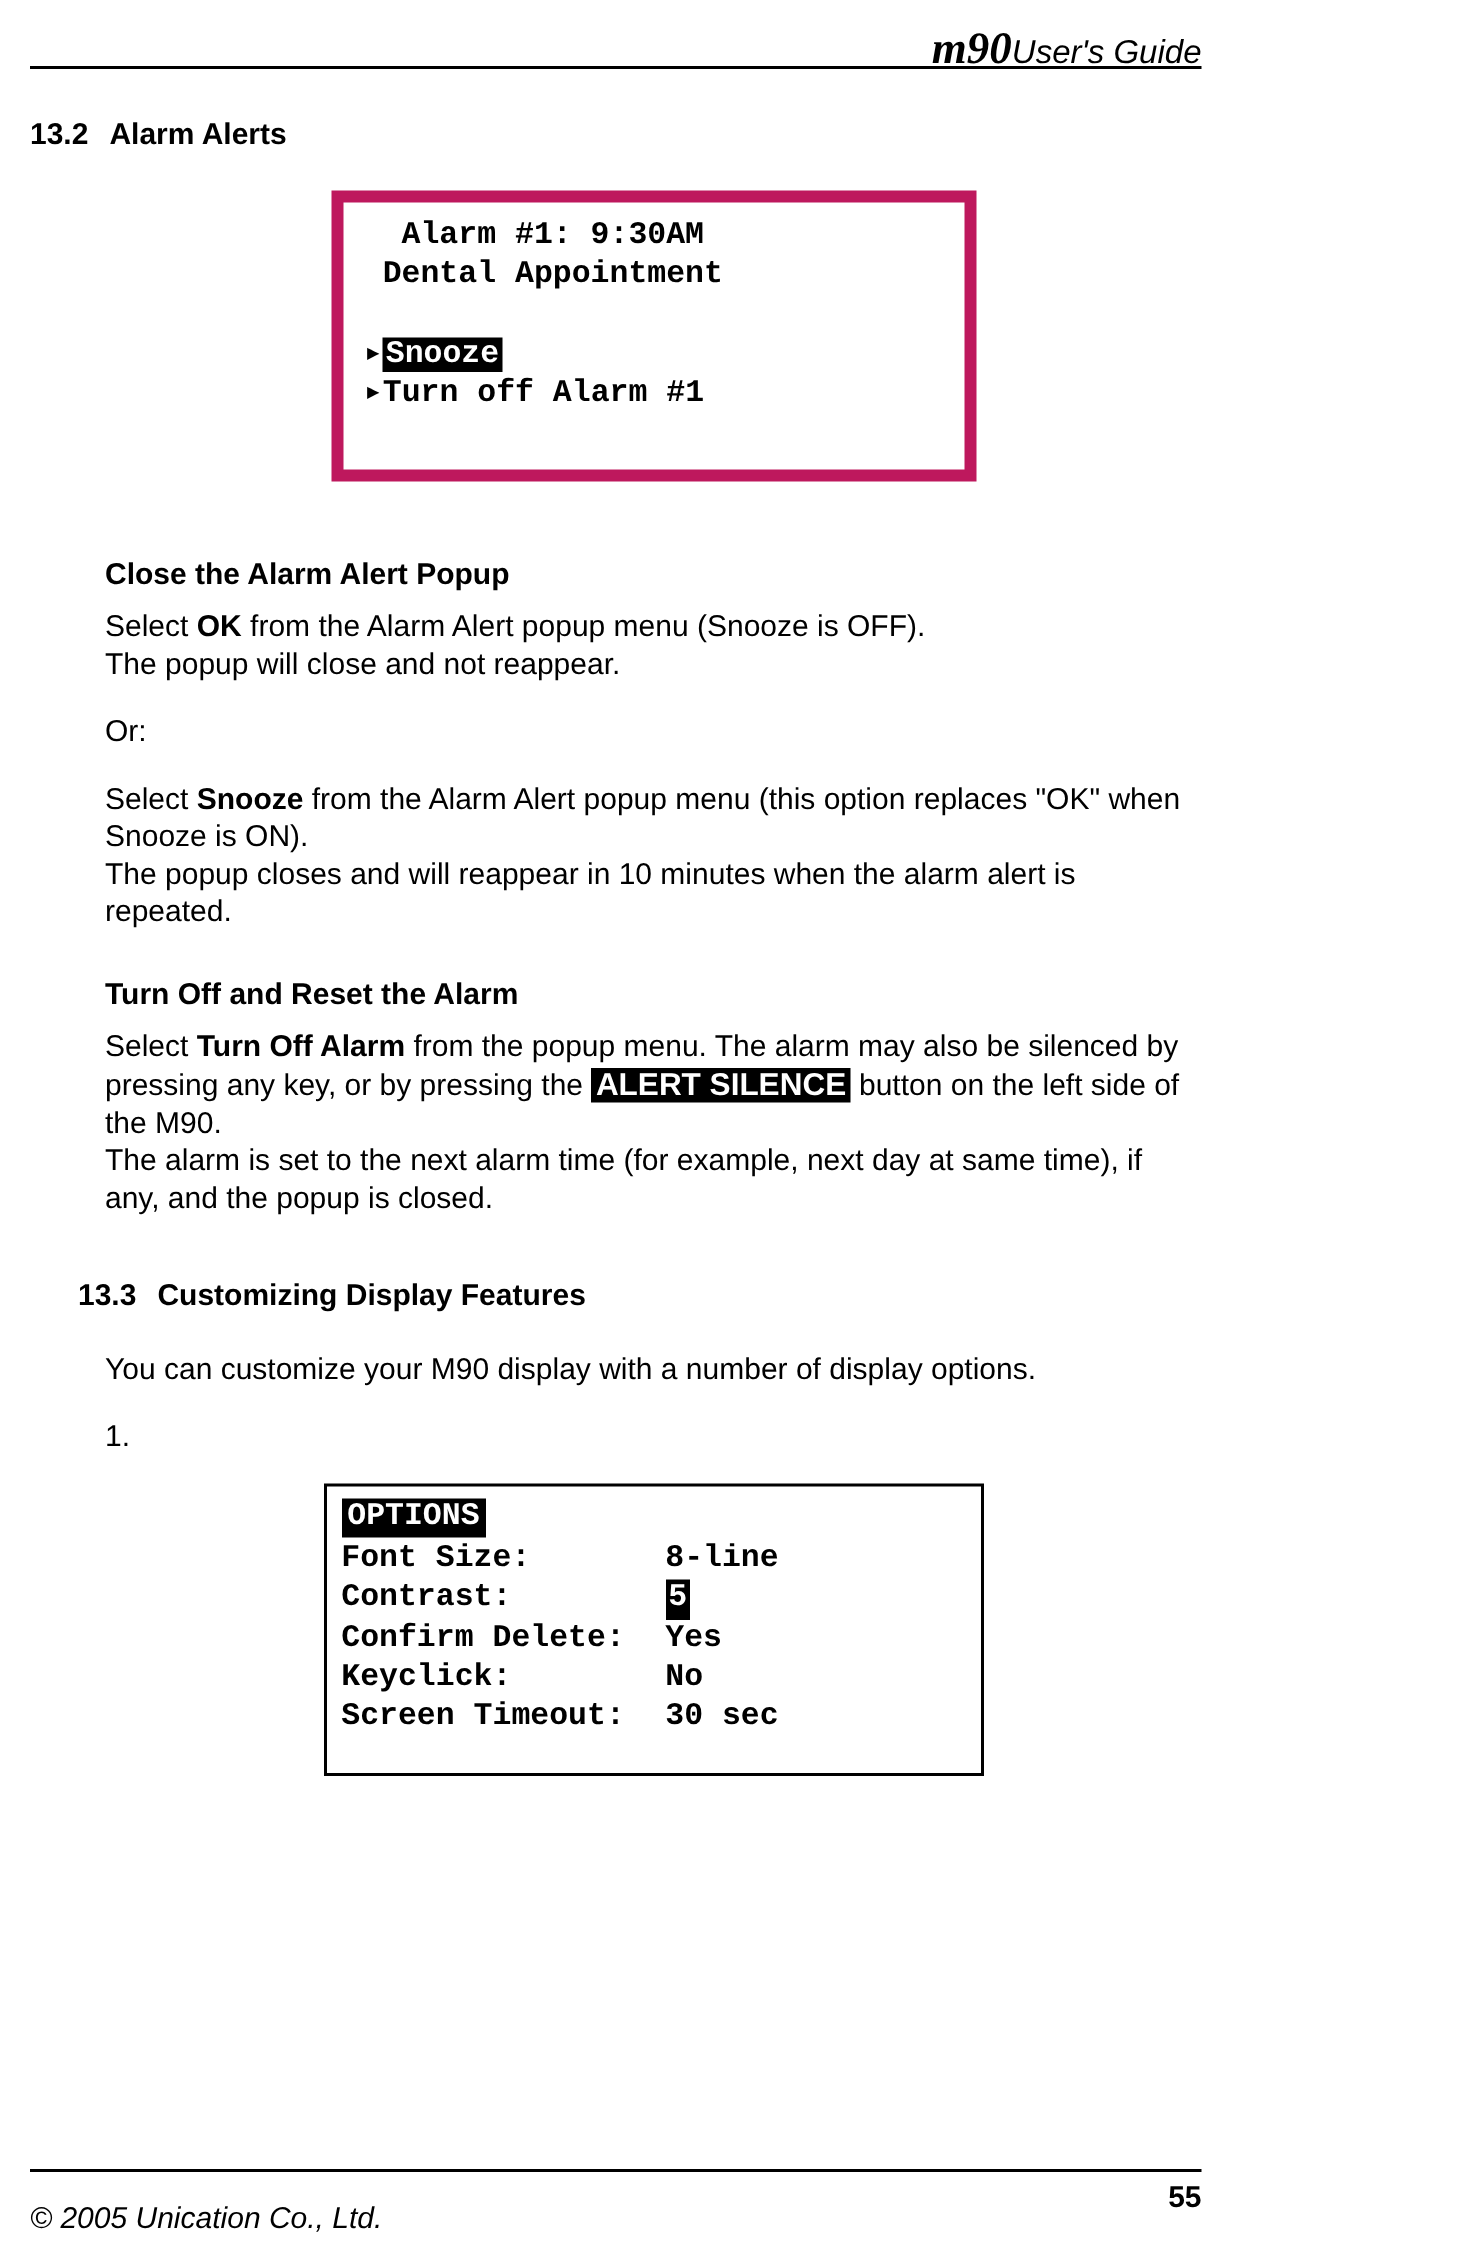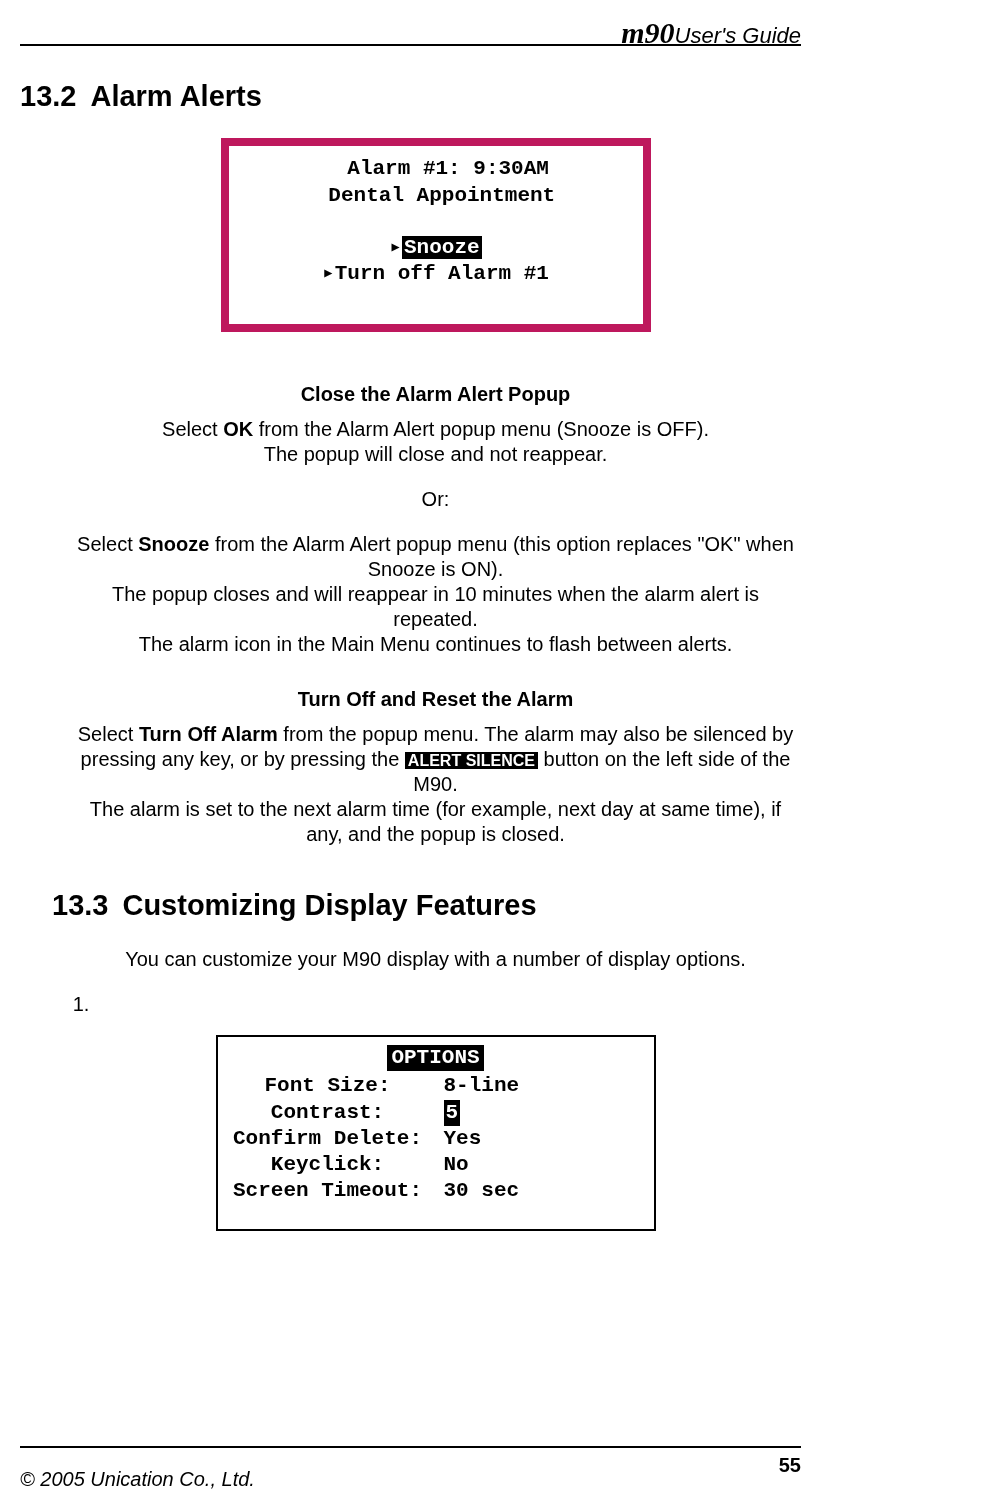--- a/index.html
+++ b/index.html
@@ -12,21 +12,20 @@
     font-family: Arial, Helvetica, sans-serif;
     color: #000;
     font-size: 20px;
     line-height: 1.25;
   }
   .page {
     position: relative;
     width: 821px;
     height: 1500px;
     box-sizing: border-box;
-    text-align: center;
   }
   .header-line {
     position: absolute;
     top: 44px;
     left: 20px;
     right: 20px;
     border-top: 2px solid #000;
   }
   .header-right {
     position: absolute;
@@ -45,21 +44,21 @@
   .content {
     position: absolute;
     top: 78px;
     left: 20px;
     right: 20px;
   }
   .h2row {
     display: flex;
     gap: 14px;
     font-weight: bold;
-    font-size: 29px;
+    font-size: 20px;
     margin-bottom: 24px;
   }
   .body-indent {
     margin-left: 50px;
   }
   .para {
     margin-bottom: 20px;
   }
   .screen-box {
     border: 8px solid #be185d;
@@ -85,21 +84,21 @@
     margin-top: 30px;
     margin-bottom: 10px;
   }
   .bold { font-weight: bold; }
   .inv-label {
     background: #000;
     color: #fff;
     font-weight: bold;
     padding: 0 3px;
     font-family: Arial, Helvetica, sans-serif;
-    font-size: 16px;
+    font-size: 21px;
   }
   .step {
     display: flex;
     gap: 18px;
     margin-bottom: 18px;
   }
   .step .num { min-width: 22px; }
   .options-box {
     border: 2px solid #000;
     width: 440px;
@@ -172,21 +171,20 @@
 
       <div class="h3">Close the Alarm Alert Popup</div>
       <div class="para">
         <span>Select </span><span class="bold">OK</span><span> from the Alarm Alert popup menu (Snooze is OFF).</span><br>
         <span>The popup will close and not reappear.</span>
       </div>
       <div class="para">Or:</div>
       <div class="para">
         <span>Select </span><span class="bold">Snooze</span><span> from the Alarm Alert popup menu (this option replaces "OK" when Snooze is ON).</span><br>
         <span>The popup closes and will reappear in 10 minutes when the alarm alert is repeated.</span><br>
-        <span>The alarm icon in the Main Menu continues to flash between alerts.</span>
       </div>
 
       <div class="h3">Turn Off and Reset the Alarm</div>
       <div class="para">
         <span>Select </span><span class="bold">Turn Off Alarm</span><span> from the popup menu. The alarm may also be silenced by pressing any key, or by pressing the </span><span class="inv-label">ALERT SILENCE</span><span> button on the left side of the M90.</span><br>
         <span>The alarm is set to the next alarm time (for example, next day at same time), if any, and the popup is closed.</span>
       </div>
     </div>
 
     <div class="h2row" style="margin-top:40px;margin-left:32px;">

